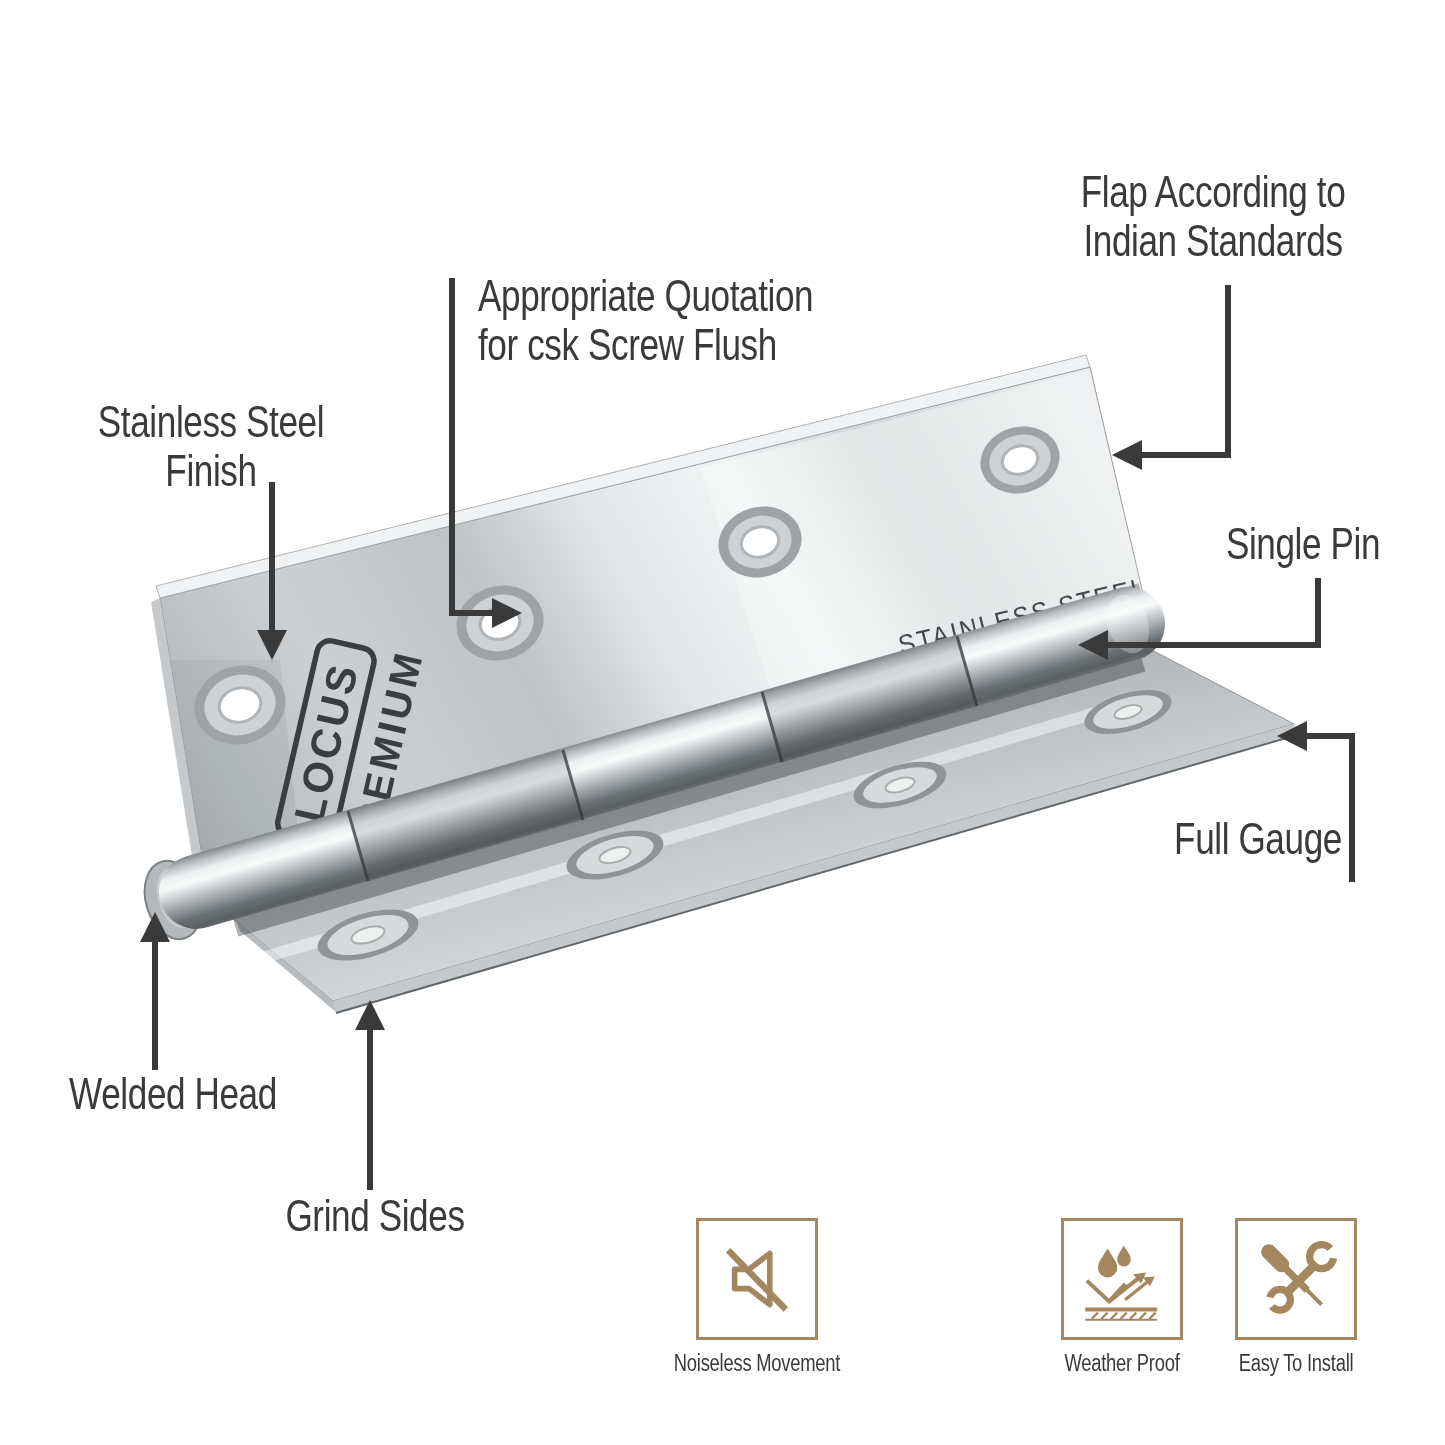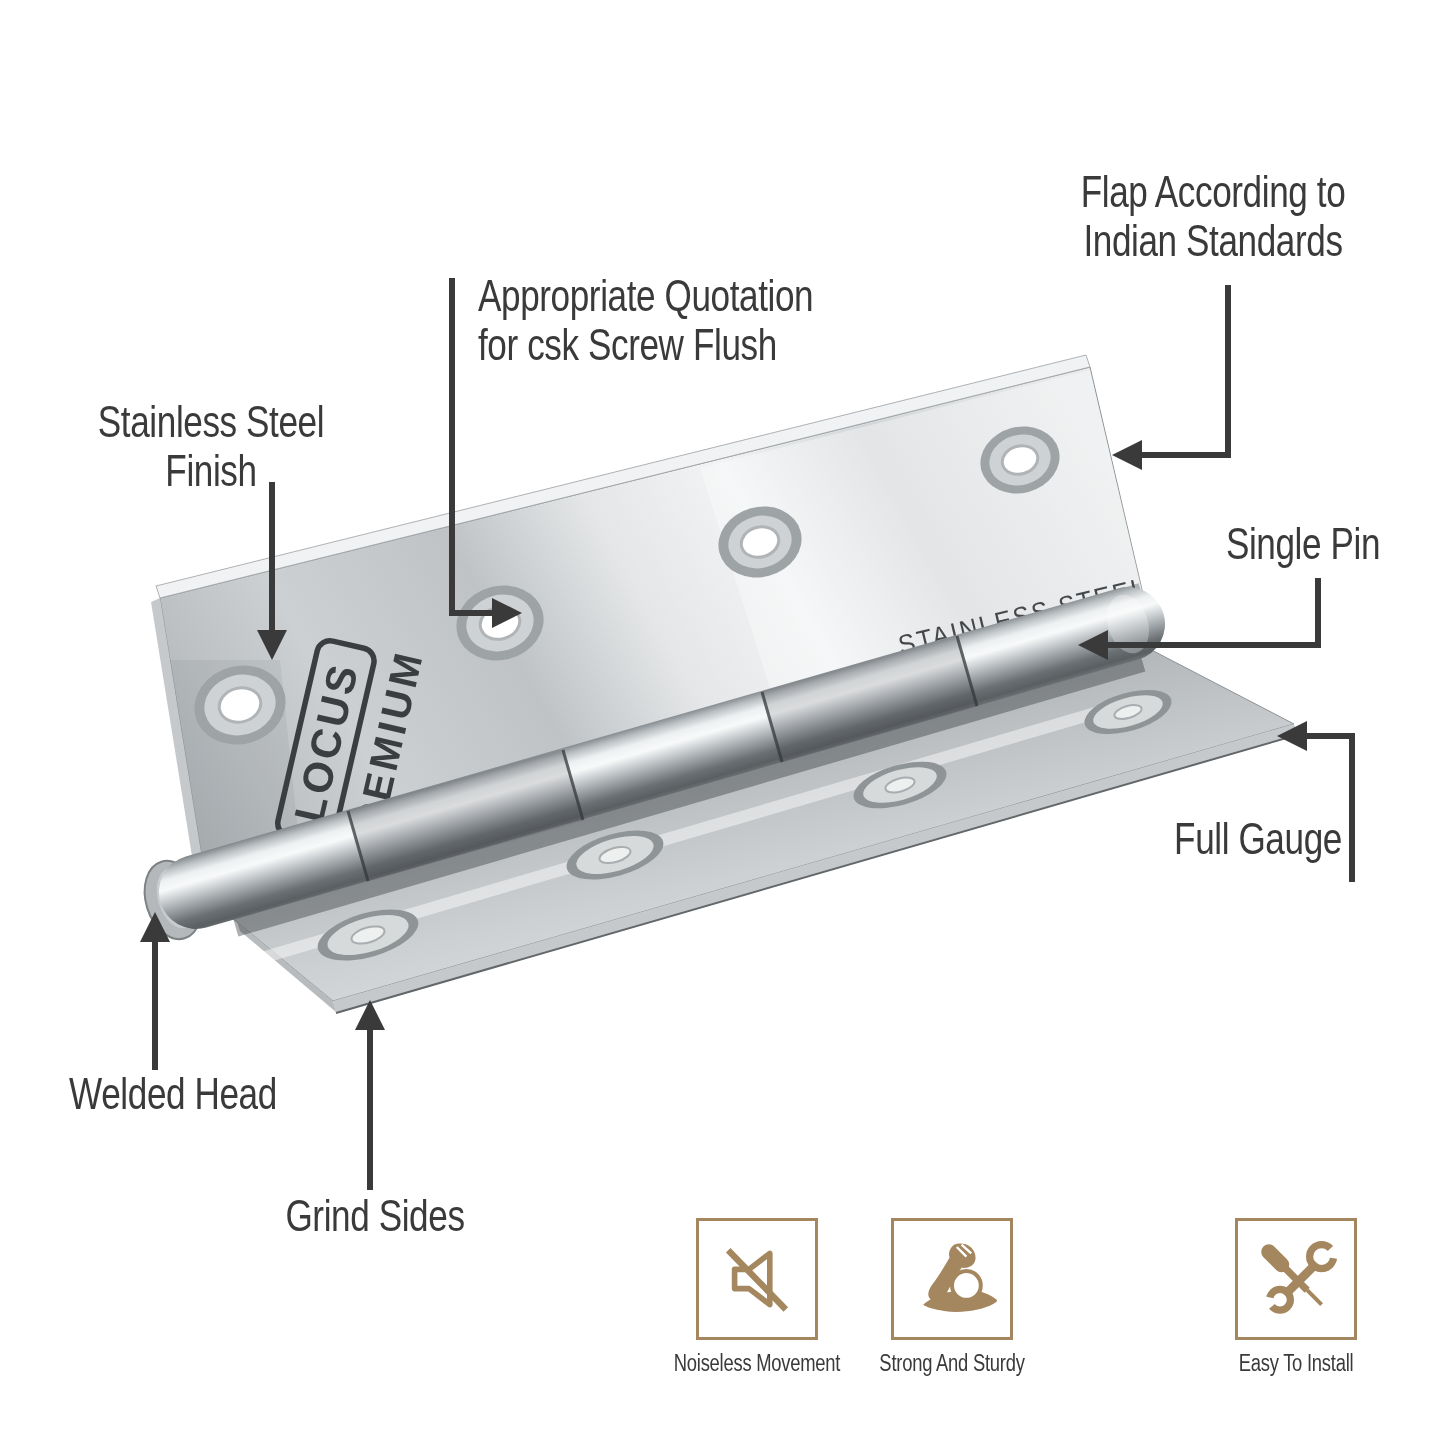--- a/index.html
+++ b/index.html
@@ -213,33 +213,38 @@
   <div class="feature f1">
     <div class="fbox">
       <svg class="icon" viewBox="0 0 120 120">
         <path class="st" d="M32 48 H50 L76 28 V92 L50 72 H32 Z" stroke-width="7" stroke-linejoin="round"></path>
         <line class="st" x1="24" y1="24" x2="96" y2="98" stroke-width="8"></line>
       </svg>
     </div>
     <div class="flbl">Noiseless Movement</div>
   </div>
 
-  <div class="feature f2">
+
+  <div class="feature f3">
     <div class="fbox">
       <svg class="icon" viewBox="0 0 120 120">
-        <path class="fl" d="M24 92 C40 79 56 74 72 76 C92 72 106 78 116 86 C117 87 116 89 112 91 C96 100 70 103 50 100 C38 98 28 96 24 92 Z"></path>
-        <circle cx="78" cy="68" r="18" fill="#ffffff"></circle>
-        <circle class="st" cx="78" cy="68" r="18" stroke-width="5"></circle>
-        <path class="fl" d="M63 17 C57 21 55 28 57 33 C50 45 43 57 36 66 C30 74 28 82 34 86 C40 90 48 87 52 80 C58 68 66 55 72 46 C80 47 87 44 89 37 C91 29 86 20 78 17 C73 15 67 15 63 17 Z"></path>
-        <path d="M66 20 L78 32 M72 17 L84 28" stroke="#ffffff" stroke-width="3" fill="none"></path>
+        <path class="fl" d="M42 22 C36 33 30 38 30 46 a12 12 0 0 0 24 0 C54 38 48 33 42 22 Z"></path>
+        <path class="fl" d="M62 18 C58 26 54 30 54 36 a8.5 8.5 0 0 0 17 0 C71 30 67 26 62 18 Z"></path>
+        <polyline class="st" points="16,62 44,88 64,66" stroke-width="5"></polyline>
+        <line class="st" x1="44" y1="88" x2="82" y2="58" stroke-width="5"></line>
+        <polygon class="fl" points="90,52 74,54 84,66"></polygon>
+        <line class="st" x1="64" y1="86" x2="94" y2="62" stroke-width="4"></line>
+        <polygon class="fl" points="101,57 86,58 95,69"></polygon>
+        <line class="st" x1="14" y1="98" x2="104" y2="98" stroke-width="5"></line>
+        <path class="st" d="M22 110 l8 -8 M34 110 l8 -8 M46 110 l8 -8 M58 110 l8 -8 M70 110 l8 -8 M82 110 l8 -8 M94 110 l8 -8" stroke-width="3"></path>
+        <line class="st" x1="14" y1="111" x2="104" y2="111" stroke-width="2.5"></line>
       </svg>
     </div>
-    <div class="flbl">Strong And Sturdy</div>
-  </div>
-
+    <div class="flbl">Weather Proof</div>
+  </div>
 
   <div class="feature f4">
     <div class="fbox">
       <svg class="icon" viewBox="0 0 120 120">
         <circle class="st" cx="92" cy="32" r="15" stroke-width="9"></circle>
         <polygon points="92,32 116,10 120,36" fill="#ffffff"></polygon>
         <line class="st" x1="86" y1="40" x2="46" y2="80" stroke-width="11"></line>
         <circle class="st" cx="40" cy="86" r="13" stroke-width="9"></circle>
         <polygon points="40,86 18,104 14,80" fill="#ffffff"></polygon>
         <line class="st" x1="26" y1="26" x2="42" y2="42" stroke-width="19" stroke-linecap="round"></line>

